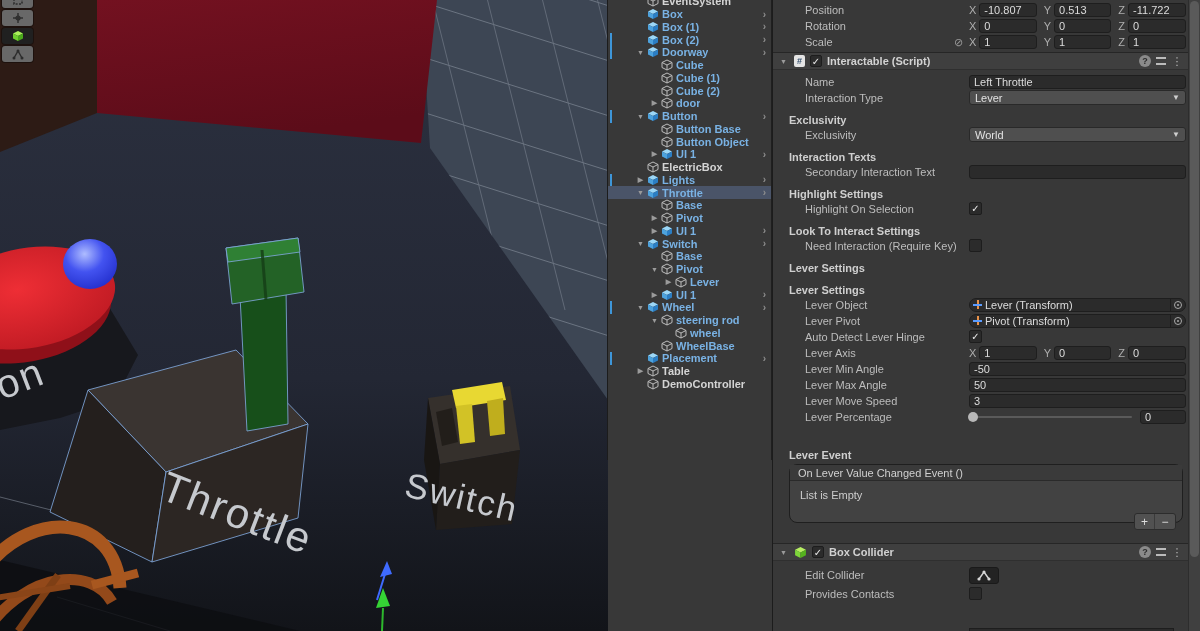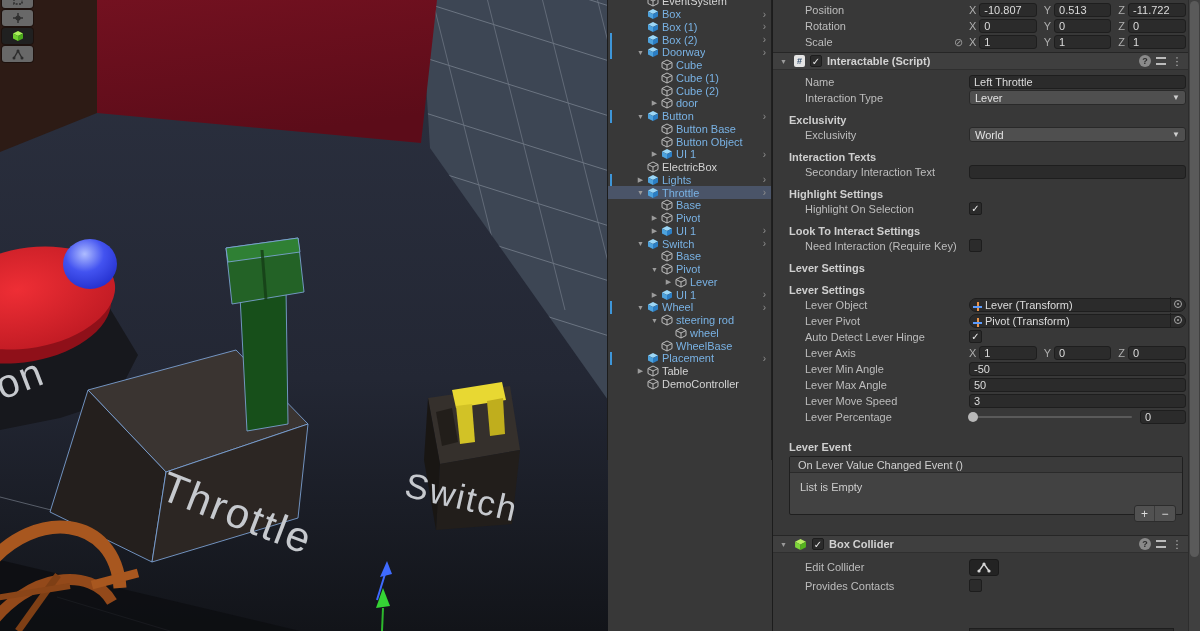--- a/index.html
+++ b/index.html
@@ -12,21 +12,21 @@
   .scene-label { fill:#c6c9ce; letter-spacing:2px; }
 
   .tool-stack { position:absolute; left:2px; top:-8px; width:34px; }
   .tool-btn { width:31px; height:16px; background:#686868; border-radius:3px; margin-bottom:2px;
     display:flex; align-items:center; justify-content:center; box-shadow:0 0 0 1px rgba(0,0,0,.35); }
   .tool-btn.active { background:#202020; }
   .tool-glyph { width:12px; height:12px; display:block; }
 
   
   #hierarchy { position:absolute; left:607px; top:0; width:165px; height:460px; background:#383838;
-    border-left:1px solid #1c1c1c; border-right:1px solid #1f1f1f; overflow:hidden; }
+    border-left:1px solid #1c1c1c; border-right:1px solid #1f1f1f; overflow:hidden;font-weight:bold; }
   #hlist { margin-top:-5px; }
   .hrow { position:relative; height:12.75px; display:flex; align-items:center; font-size:11px; white-space:nowrap; }
   .hrow.sel { background:#4a5468; }
   .hrow.bar::before { content:""; position:absolute; left:2px; top:0; bottom:0; width:2px; background:#3e96d8; }
   .hrow.d1 { padding-left:26px; } .hrow.d2 { padding-left:40px; } .hrow.d3 { padding-left:54px; }
   .fold { width:13px; font-size:7px; color:#9b9b9b; flex:0 0 13px; text-align:center; }
   .hicon { width:12px; height:12px; flex:0 0 12px; margin-right:3px; position:relative; top:0px; }
   .hrow .wirecube { display:none; } .hrow .prefcube { display:none; }
   .hrow.ic-obj .wirecube { display:block; } .hrow.ic-prefab .prefcube { display:block; }
   .hlabel { overflow:hidden; text-overflow:clip; }
@@ -35,21 +35,21 @@
 
   
   #inspector { position:absolute; left:772px; top:0; width:428px; height:631px; background:#383838; border-left:1px solid #1c1c1c; }
   #icontent { position:absolute; left:0; top:0; width:416px; height:631px; overflow:hidden; padding-top:2px; color:#bdbdbd; font-size:11px; }
   .iscroll { position:absolute; right:0; top:0; width:12px; height:631px; background:#404040; border-left:1px solid #2d2d2d; }
   .iscroll .thumb { position:absolute; left:1px; right:1px; top:1px; height:556px; background:#5a5a5a; border-radius:5px; }
 
   .irow { display:flex; align-items:center; height:15px; padding-left:32px; margin-bottom:1px; }
   .irow .lbl { flex:0 0 164px; color:#bdbdbd; white-space:nowrap; overflow:hidden; }
   .irow .val { flex:1; display:flex; align-items:center; margin-right:3px; position:relative; }
-  .gap8 { margin-top:8px; } .gap4 { margin-top:4px; } .gap14 { margin-top:16px; }
+  .gap8 { margin-top:8px; } .gap4 { margin-top:4px; } .gap14 { margin-top:24px; }
   .sechead { padding-left:16px; height:14px; font-weight:bold; color:#cfcfcf; display:flex; align-items:center; }
 
   .field { background:#2b2b2b; border:1px solid #1e1e1e; border-radius:3px; height:14px; color:#dcdcdc;
     display:flex; align-items:center; padding:0 4px; flex:1; overflow:hidden; white-space:nowrap; }
   .triplet { display:flex; flex:1; gap:7px; }
   .cell { display:flex; align-items:center; flex:1; gap:3px; }
   .axl { color:#aeaeae; }
   .linkicon { position:absolute; left:-15px; top:1px; color:#9a9a9a; font-size:11px; }
 
   .dropdown { background:#4f4f4f; border:1px solid #292929; border-radius:3px; height:15px; flex:1;
@@ -70,33 +70,33 @@
   .preset-ic { width:10px; height:8px; position:relative; }
   .preset-ic::before, .preset-ic::after { content:""; position:absolute; left:0; right:0; height:2px; background:#bbb; }
   .preset-ic::before { top:0; } .preset-ic::after { bottom:0; }
   .kebab { color:#bbb; font-size:11px; letter-spacing:0; }
   .scripticon { width:11px; height:12px; background:#e4e4e4; border-radius:2px; color:#35506e; font-size:9px; font-weight:bold;
     display:flex; align-items:center; justify-content:center; margin-left:4px; }
   .compcube { width:13px; height:13px; margin-left:4px; }
   .comp-head .checkbox { width:12px; height:12px; margin-left:5px; background:#2b2b2b; }
 
   .objfield { background:#2b2b2b; border:1px solid #1e1e1e; border-radius:7px; height:14px; flex:1;
-    display:flex; align-items:flex-end; padding:0 0 0 3px; color:#dcdcdc; }
+    display:flex; align-items:center; padding:0 0 0 3px; color:#dcdcdc; }
   .axicon { width:9px; height:9px; position:relative; margin-right:3px; flex:0 0 9px; }
   .axicon::before { content:""; position:absolute; left:4px; top:0; width:2px; height:9px; background:#e8924a; }
   .axicon::after { content:""; position:absolute; left:0; top:4px; width:9px; height:2px; background:#5c9cff; }
   .picker { margin-left:auto; width:15px; height:14px; border-left:1px solid #1e1e1e; display:flex; align-items:center; justify-content:center; }
   .picker i { width:8px; height:8px; border:1px solid #a8a8a8; border-radius:50%; position:relative; display:block; }
   .picker i::after { content:""; position:absolute; left:2px; top:2px; width:2px; height:2px; background:#a8a8a8; border-radius:50%; }
 
   .slider { flex:1; height:2px; background:#5a5a5a; border-radius:1px; position:relative; margin-right:8px; }
   .slider .knob { position:absolute; left:-1px; top:-4px; width:10px; height:10px; border-radius:50%; background:#b8b8b8; }
   .sliderval { flex:0 0 46px; }
 
-  .event-box { margin:2px 6px 20px 16px; background:#424242; border:1px solid #1f1f1f; border-radius:2px; position:relative; }
+  .event-box { margin:2px 6px 20px 16px; background:#424242; border:1px solid #1f1f1f; border-radius:8px; position:relative; }
   .evt-head { height:16px; background:#3a3a3a; border-bottom:1px solid #2a2a2a; display:flex; align-items:center;
     padding-left:8px; color:#d0d0d0; }
   .evt-body { height:28px; padding:8px 0 0 10px; color:#cdcdcd; }
   .evt-foot { height:13px; }
   .evt-btns { position:absolute; right:6px; bottom:-8px; display:flex; background:#515151; border:1px solid #2c2c2c; border-radius:3px; }
   .evt-btns div { width:20px; height:15px; display:flex; align-items:center; justify-content:center; color:#ddd; font-size:12px; }
   .evt-btns div:first-child { border-right:1px solid #3a3a3a; }
 
   .editcol-row { height:20px; }
   .editcol-btn { width:30px; height:17px; background:#232323; border:1px solid #1a1a1a; border-radius:3px;

